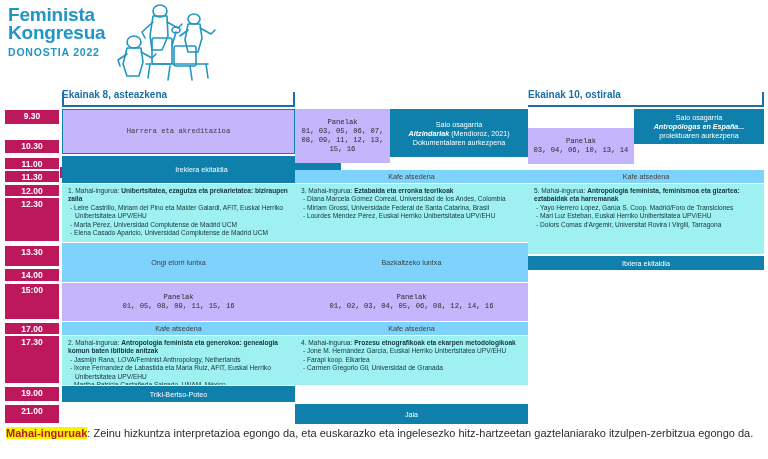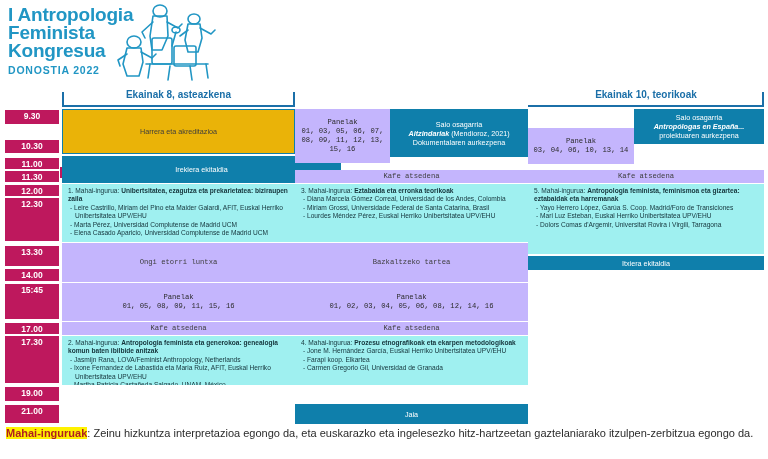--- a/index.html
+++ b/index.html
@@ -41,21 +41,21 @@
   
   #grid{position:absolute;left:0;top:88px;width:768px;height:330px;}
 
   .cell{position:absolute;box-sizing:border-box;overflow:hidden;}
 
   
   .dayhdr{
     color:#1b6fa8;
     font-weight:bold;
     font-size:10px;
-    text-align:center;
+    text-align:left;
     line-height:14px;
     border-bottom:2px solid #1b6fa8;
     padding-bottom:11px;
   }
   .dayhdr .tick{
     position:absolute;bottom:0;width:2px;height:13px;background:#1b6fa8;
   }
 
   
   .time{
@@ -72,25 +72,25 @@
   
   .blk{
     font-size:7.2px;
     line-height:9px;
     display:flex;
     align-items:center;
     justify-content:center;
     text-align:center;
     padding:2px 3px;
   }
-  .blk-white{background:#eab308;color:#3d3d3d;border:1px solid #0f7fab;}
+  .blk-white{background:#c4b5fd;color:#3d3d3d;border:1px solid #0f7fab;font-family:Liberation Mono, monospace;}
   .blk-teal{background:#0f7fab;color:#ffffff;}
   .blk-orange{background:#c4b5fd;color:#2b2b2b;font-family:Liberation Mono, monospace;}
   .blk-cyan{background:#9ff0f0;color:#14333a;}
-  .blk-plain{background:#c4b5fd;color:#3d3d3d;font-family:Liberation Mono, monospace;}
+  .blk-plain{background:#7dd3fc;color:#3d3d3d;}
 
   .blk-left{
     display:block;
     text-align:left;
     padding:3px 5px 3px 6px;
     font-size:6.6px;
     line-height:8.4px;
   }
   .blk-left .hdg{font-weight:bold;}
   .blk-left .idx{font-weight:normal;}
@@ -109,21 +109,20 @@
   }
   #footnote .hl{
     background:#fff200;color:#b01f1f;font-weight:bold;
   }
 </style>
 </head>
 <body>
 
 <div id="logo-block">
   <div id="logo-text">
-    <div class="ln">I Antropologia</div>
     <div class="ln">Feminista</div>
     <div class="ln">Kongresua</div>
     <div id="logo-sub">DONOSTIA 2022</div>
   </div>
   <svg id="logo-art" viewBox="0 0 110 80">
     <g fill="none" stroke="#2196c4" stroke-width="1.6" stroke-linejoin="round" stroke-linecap="round">
       <ellipse cx="48" cy="9" rx="7" ry="6"></ellipse>
       <path d="M41 14 L38 34 L40 48 L50 48 L56 34 L55 14 Z"></path>
       <path d="M41 20 L30 30 L33 36"></path>
       <path d="M55 20 L66 26 L70 22"></path>
@@ -147,34 +146,34 @@
 </div>
 
 <div id="grid">
 
   <div class="cell dayhdr" style="left:62px;top:0;width:233px;height:19px;">
     <span>Ekainak 8, asteazkena</span>
     <span class="tick" style="left:0;"></span>
     <span class="tick" style="right:0;"></span>
   </div>
   <div class="cell dayhdr" style="left:528px;top:0;width:236px;height:19px;">
-    <span>Ekainak 10, teorikoak</span>
+    <span>Ekainak 10, ostirala</span>
     <span class="tick" style="right:0;"></span>
   </div>
 
   <div class="cell time" style="left:4px;top:21px;width:56px;height:16px;">9.30</div>
   <div class="cell time" style="left:8px;top:38px;width:56px;height:13px;margin-top:40px;">10.00</div>
   <div class="cell time" style="left:4px;top:51px;width:56px;height:15px;">10.30</div>
   <div class="cell time" style="left:4px;top:69px;width:56px;height:13px;">11.00</div>
   <div class="cell time" style="left:4px;top:82px;width:56px;height:13px;">11.30</div>
   <div class="cell time" style="left:4px;top:96px;width:56px;height:13px;">12.00</div>
   <div class="cell time" style="left:4px;top:109px;width:56px;height:45px;">12.30</div>
   <div class="cell time" style="left:4px;top:157px;width:56px;height:22px;">13.30</div>
   <div class="cell time" style="left:4px;top:180px;width:56px;height:14px;">14.00</div>
-  <div class="cell time" style="left:4px;top:195px;width:56px;height:37px;">15:45</div>
+  <div class="cell time" style="left:4px;top:195px;width:56px;height:37px;">15:00</div>
   <div class="cell time" style="left:4px;top:234px;width:56px;height:13px;">17.00</div>
   <div class="cell time" style="left:4px;top:247px;width:56px;height:49px;">17.30</div>
   <div class="cell time" style="left:4px;top:298px;width:56px;height:16px;">19.00</div>
   <div class="cell time" style="left:4px;top:316px;width:56px;height:20px;">21.00</div>
 
   <div class="cell blk blk-white" style="left:62px;top:21px;width:233px;height:45px;">Harrera eta akreditazioa</div>
 
   <div class="cell blk blk-teal" style="left:62px;top:68px;width:279px;height:27px;">Irekiera ekitaldia</div>
 
   <div class="cell blk blk-cyan blk-left" style="left:62px;top:96px;width:233px;height:58px;">
@@ -201,20 +200,21 @@
   <div class="cell blk blk-cyan blk-left" style="left:62px;top:248px;width:233px;height:49px;">
     <div><span class="idx">2. Mahai-ingurua:</span>
     <span class="hdg">Antropologia feminista eta generokoa: genealogia komun baten ibilbide anitzak</span></div>
     <ul>
       <li>- Jasmijn Rana, LOVA/Feminist Anthropology, Netherlands</li>
       <li>- Ixone Fernandez de Labastida eta Maria Ruiz, AFIT, Euskal Herriko Unibertsitatea UPV/EHU</li>
       <li>- Martha Patricia Castañeda Salgado, UNAM, México</li>
     </ul>
   </div>
 
+  <div class="cell blk blk-teal" style="left:62px;top:298px;width:233px;height:16px;">Triki-Bertso-Poteo</div>
 
   <div class="cell blk blk-orange" style="left:295px;top:21px;width:95px;height:54px;">
     <div>
       <div>Panelak</div>
       <div>01, 03, 05, 06, 07, 08, 09, 11, 12, 13, 15, 16</div>
     </div>
   </div>
 
   <div class="cell blk blk-teal" style="left:390px;top:21px;width:138px;height:48px;">
     <div>
@@ -229,21 +229,21 @@
   <div class="cell blk blk-cyan blk-left" style="left:295px;top:96px;width:233px;height:58px;">
     <div><span class="idx">3. Mahai-ingurua:</span>
     <span class="hdg">Eztabaida eta erronka teorikoak</span></div>
     <ul>
       <li>- Diana Marcela Gómez Correal, Universidad de los Andes, Colombia</li>
       <li>- Miriam Grossi, Universidade Federal de Santa Catarina, Brasil</li>
       <li>- Lourdes Méndez Pérez, Euskal Herriko Unibertsitatea UPV/EHU</li>
     </ul>
   </div>
 
-  <div class="cell blk blk-plain" style="left:295px;top:155px;width:233px;height:39px;">Bazkaltzeko tartea</div>
+  <div class="cell blk blk-plain" style="left:295px;top:155px;width:233px;height:39px;">Bazkaltzeko luntxa</div>
 
   <div class="cell blk blk-orange" style="left:295px;top:195px;width:233px;height:38px;">
     <div>
       <div>Panelak</div>
       <div>01, 02, 03, 04, 05, 06, 08, 12, 14, 16</div>
     </div>
   </div>
 
   <div class="cell blk blk-plain" style="left:295px;top:234px;width:233px;height:13px;">Kafe atsedena</div>
 

